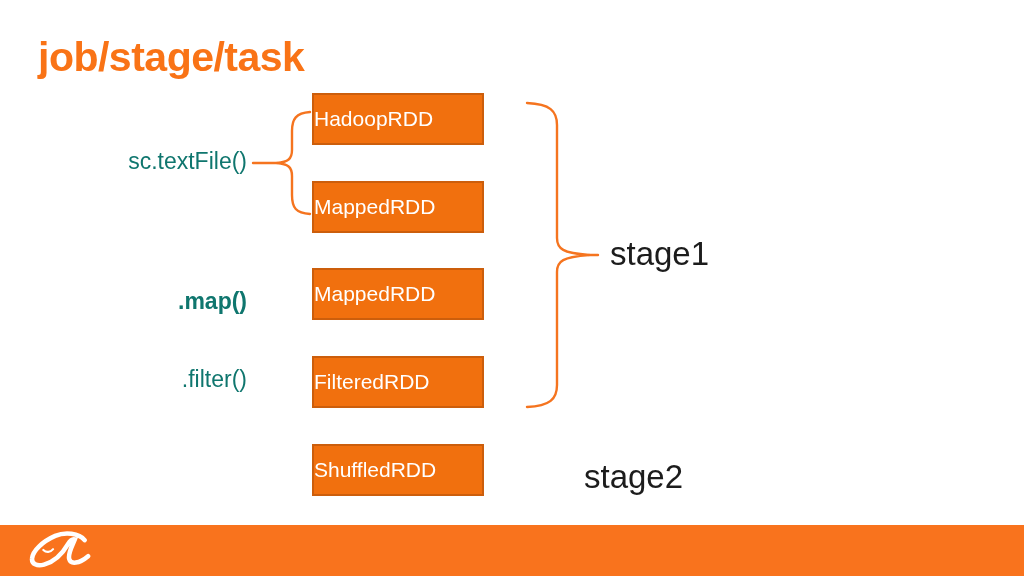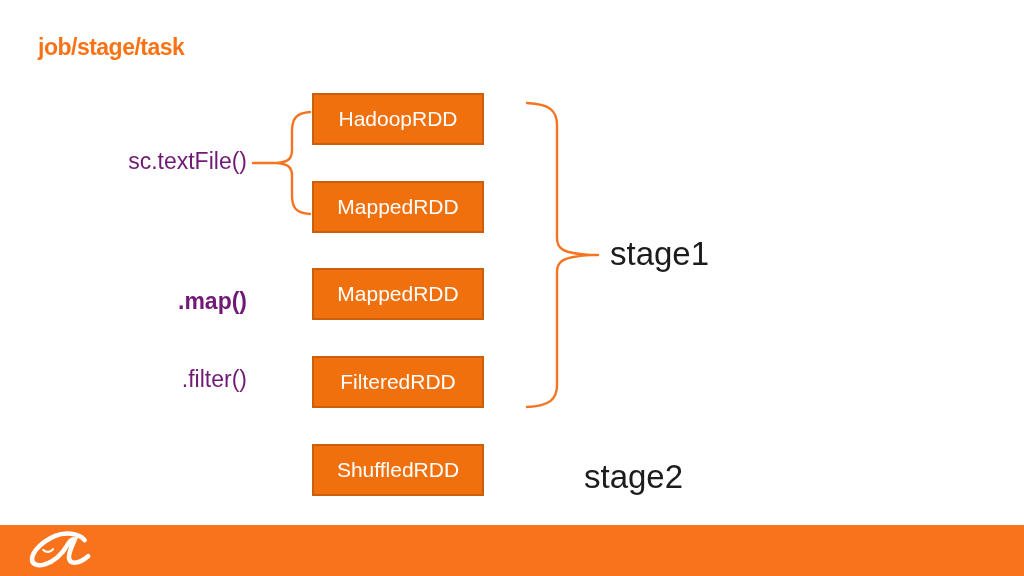--- a/index.html
+++ b/index.html
@@ -6,45 +6,45 @@
   .slide{
     position:relative;
     width:1024px;height:576px;
     background:#ffffff;
     overflow:hidden;
     font-family:"Liberation Sans", sans-serif;
   }
   .title{
     position:absolute;
     left:38px;top:34px;
-    font-size:23px;
+    font-size:41px;
     font-weight:bold;
     letter-spacing:-0.5px;
     color:#F97316;
   }
   .rdd-box{
     position:absolute;
     left:312px;
     width:168px;height:48px;
     background:#F1700E;
     border:2px solid #CC5E0C;
-    display:flex;align-items:center;justify-content:center;
+    display:flex;align-items:center;justify-content:flex-start;
     color:#ffffff;
     font-size:21px;
   }
   .box-1{top:93px;}
   .box-2{top:181px;}
   .box-3{top:268px;}
   .box-4{top:356px;}
   .box-5{top:444px;}
   .op-label{
     position:absolute;
     right:777px;
     white-space:nowrap;
-    color:#701a75;
+    color:#0f766e;
     font-size:23px;
     line-height:26px;
     text-align:right;
   }
   .op-1{top:148px;}
   .op-2{top:288px;font-weight:bold;}
   .op-3{top:366px;}
   .op-4{top:447px;}
   .stage-label{
     position:absolute;

